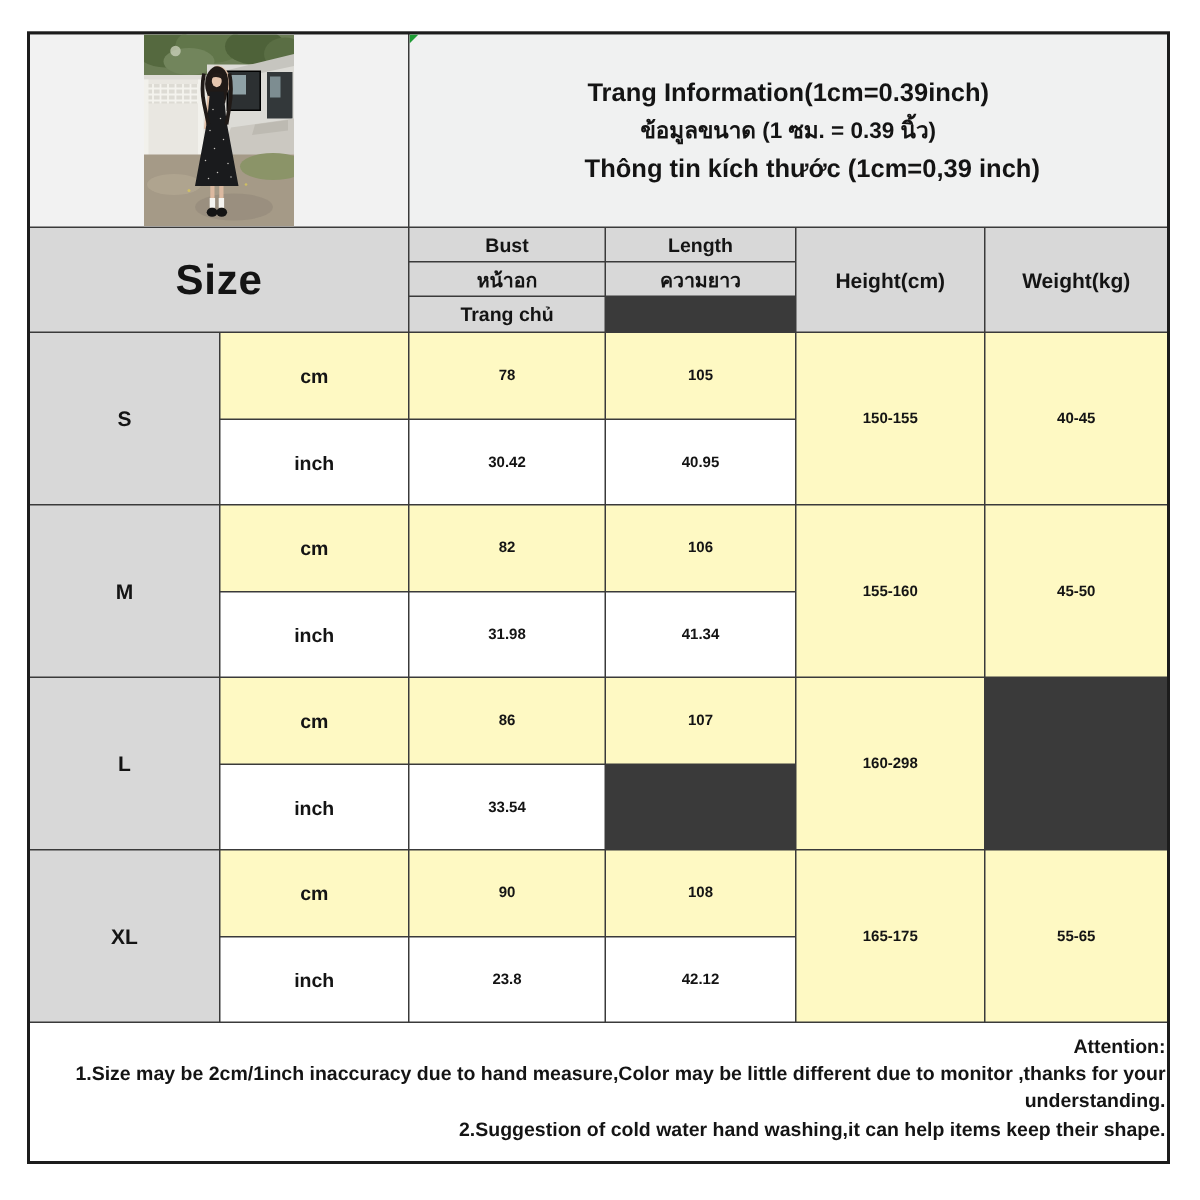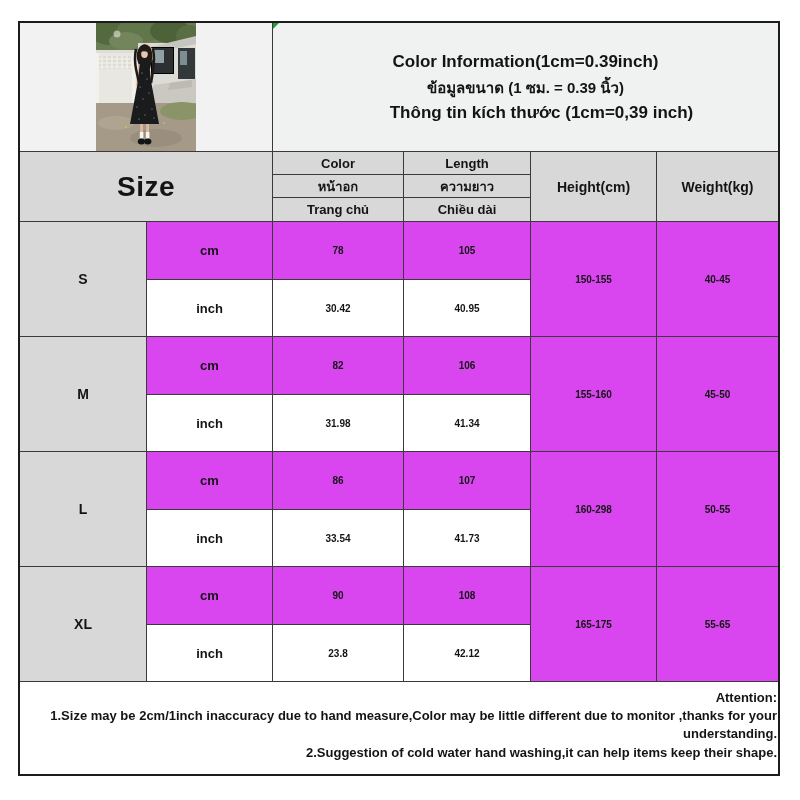--- a/index.html
+++ b/index.html
@@ -8,21 +8,21 @@
     position:absolute;left:18px;top:21px;
     display:grid;
     grid-template-columns:126px 125px 130px 126px 125px 121px;
     grid-template-rows:128px 22px 22px 23px 57px 56px 57px 56px 57px 56px 57px 56px 92px;
     gap:1px;
     background:#3a3a3a;
     border:2px solid #1c1c1c;
   }
   .cell{display:flex;align-items:center;justify-content:center;font-weight:700;overflow:hidden;}
   .bg-head{background:#d8d8d8;}
-  .bg-lt{background:#d946ef;}
+  .bg-lt{background:#fef9c3;}
   .bg-w{background:#ffffff;}
   .photo-cell{grid-column:1/3;grid-row:1;background:#f2f2f2;}
   .title-cell{grid-column:3/7;grid-row:1;background:#f0f1f1;flex-direction:column;position:relative;}
   .title-l1{font-size:17px;line-height:26px;}
   .title-l2{font-size:15px;line-height:25px;}
   .title-l3{font-size:17px;line-height:26px;margin-left:32px;}
   .green-tri{position:absolute;left:0;top:0;width:0;height:0;border-top:6px solid #1f9c35;border-right:6px solid transparent;}
   .size-head{grid-column:1/3;grid-row:2/5;font-size:28px;letter-spacing:0.5px;}
   .sub{font-size:13px;}
   .hw{font-size:14px;}
@@ -99,34 +99,33 @@
       <rect x="50.2" y="101" width="2.8" height="9" fill="#dcb9a0"></rect>
       <rect x="43.8" y="109" width="3.6" height="6.5" fill="#f5f4f0"></rect>
       <rect x="49.8" y="109" width="3.6" height="6.5" fill="#f5f4f0"></rect>
       <ellipse cx="45.4" cy="118.5" rx="3.6" ry="3" fill="#141414"></ellipse>
       <ellipse cx="51.8" cy="118.5" rx="3.6" ry="3" fill="#141414"></ellipse>
     </svg>
   </div>
 
   <div class="cell title-cell">
     <span class="green-tri"></span>
-    <div class="title-l1">Color Information(1cm=0.39inch)</div>
+    <div class="title-l1">Trang Information(1cm=0.39inch)</div>
     <div class="title-l2">ข้อมูลขนาด (1 ซม. = 0.39 นิ้ว)</div>
     <div class="title-l3">Thông tin kích thước (1cm=0,39 inch)</div>
   </div>
 
   <div class="cell bg-head size-head">Size</div>
 
-  <div class="cell bg-head sub c3" style="grid-row:2">Color</div>
+  <div class="cell bg-head sub c3" style="grid-row:2">Bust</div>
   <div class="cell bg-head sub c3" style="grid-row:3">หน้าอก</div>
   <div class="cell bg-head sub c3" style="grid-row:4">Trang chủ</div>
 
   <div class="cell bg-head sub c4" style="grid-row:2">Length</div>
   <div class="cell bg-head sub c4" style="grid-row:3">ความยาว</div>
-  <div class="cell bg-head sub c4" style="grid-row:4">Chiều dài</div>
 
   <div class="cell bg-head hw c5" style="grid-row:2/5">Height(cm)</div>
   <div class="cell bg-head hw c6" style="grid-row:2/5">Weight(kg)</div>
 
   <div class="cell bg-head lbl c1" style="grid-row:5/7">S</div>
   <div class="cell bg-lt unit c2" style="grid-row:5">cm</div>
   <div class="cell bg-lt num c3" style="grid-row:5">78</div>
   <div class="cell bg-lt num c4" style="grid-row:5">105</div>
   <div class="cell bg-lt num c5" style="grid-row:5/7">150-155</div>
   <div class="cell bg-lt num c6" style="grid-row:5/7">40-45</div>
@@ -142,24 +141,22 @@
   <div class="cell bg-lt num c6" style="grid-row:7/9">45-50</div>
   <div class="cell bg-w unit c2" style="grid-row:8">inch</div>
   <div class="cell bg-w num c3" style="grid-row:8">31.98</div>
   <div class="cell bg-w num c4" style="grid-row:8">41.34</div>
 
   <div class="cell bg-head lbl c1" style="grid-row:9/11">L</div>
   <div class="cell bg-lt unit c2" style="grid-row:9">cm</div>
   <div class="cell bg-lt num c3" style="grid-row:9">86</div>
   <div class="cell bg-lt num c4" style="grid-row:9">107</div>
   <div class="cell bg-lt num c5" style="grid-row:9/11">160-298</div>
-  <div class="cell bg-lt num c6" style="grid-row:9/11">50-55</div>
   <div class="cell bg-w unit c2" style="grid-row:10">inch</div>
   <div class="cell bg-w num c3" style="grid-row:10">33.54</div>
-  <div class="cell bg-w num c4" style="grid-row:10">41.73</div>
 
   <div class="cell bg-head lbl c1" style="grid-row:11/13">XL</div>
   <div class="cell bg-lt unit c2" style="grid-row:11">cm</div>
   <div class="cell bg-lt num c3" style="grid-row:11">90</div>
   <div class="cell bg-lt num c4" style="grid-row:11">108</div>
   <div class="cell bg-lt num c5" style="grid-row:11/13">165-175</div>
   <div class="cell bg-lt num c6" style="grid-row:11/13">55-65</div>
   <div class="cell bg-w unit c2" style="grid-row:12">inch</div>
   <div class="cell bg-w num c3" style="grid-row:12">23.8</div>
   <div class="cell bg-w num c4" style="grid-row:12">42.12</div>

